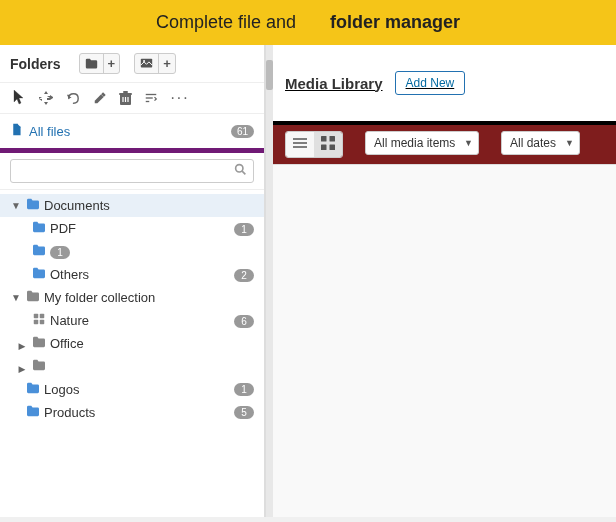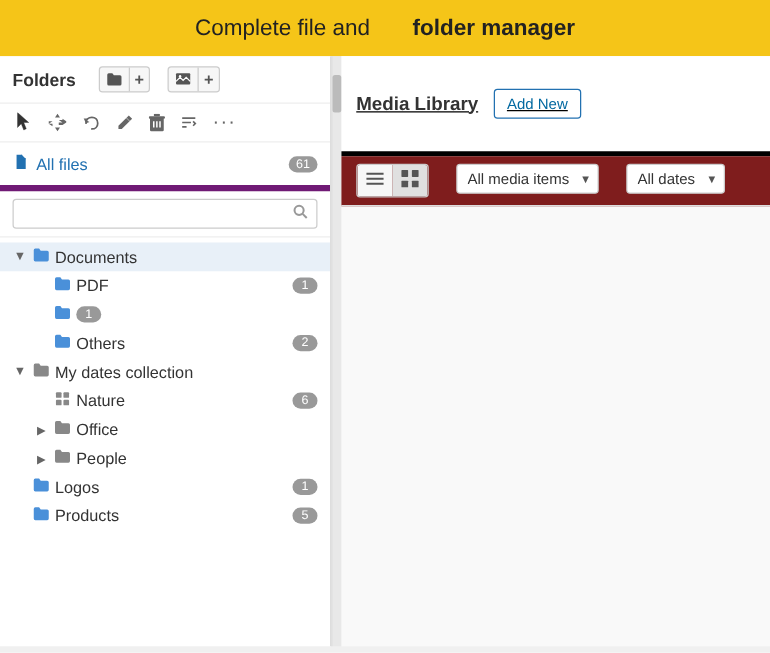--- a/index.html
+++ b/index.html
@@ -162,21 +162,21 @@
     .tree-item .badge {
       background: #999;
       color: #fff;
       border-radius: 10px;
       font-size: 10px;
       padding: 1px 6px;
       min-width: 20px;
       text-align: center;
     }
 
-    .tree-child { padding-left: 27px; }
+    .tree-child { padding-left: 16px; align-items: flex-end; }
 
     
     .right-panel {
       flex: 1;
       background: #f9f9f9;
       display: flex;
       flex-direction: column;
     }
 
     .media-header {
@@ -409,21 +409,21 @@
         <span class="badge">2</span>
       </div>
 
       <div class="tree-item">
         <span class="chevron" style="color:#666;">▼</span>
         <span class="folder-icon image-folder">
           <svg width="14" height="12" viewBox="0 0 16 14" fill="#888">
               <path d="M1 2.5A1.5 1.5 0 012.5 1H6l1.5 2H13.5A1.5 1.5 0 0115 4.5v7A1.5 1.5 0 0113.5 13h-11A1.5 1.5 0 011 11.5v-9z"></path>
             </svg>
         </span>
-        <span class="item-label">My dates collection</span>
+        <span class="item-label">My folder collection</span>
       </div>
 
       <div class="tree-item tree-child">
         <span class="chevron"></span>
         <span class="folder-icon" style="color:#888;">
           <svg width="14" height="12" viewBox="0 0 16 16" fill="#888">
               <rect x="1" y="1" width="6" height="6" rx="1"></rect>
               <rect x="9" y="1" width="6" height="6" rx="1"></rect>
               <rect x="1" y="9" width="6" height="6" rx="1"></rect>
               <rect x="9" y="9" width="6" height="6" rx="1"></rect>
@@ -443,21 +443,20 @@
         <span class="item-label">Office</span>
       </div>
 
       <div class="tree-item tree-child">
         <span class="chevron" style="color:#666;font-size:9px;">▶</span>
         <span class="folder-icon image-folder">
           <svg width="14" height="12" viewBox="0 0 16 14" fill="#888">
               <path d="M1 2.5A1.5 1.5 0 012.5 1H6l1.5 2H13.5A1.5 1.5 0 0115 4.5v7A1.5 1.5 0 0113.5 13h-11A1.5 1.5 0 011 11.5v-9z"></path>
             </svg>
         </span>
-        <span class="item-label">People</span>
       </div>
 
       <div class="tree-item">
         <span class="chevron"></span>
         <span class="folder-icon">
           <svg width="14" height="12" viewBox="0 0 16 14" fill="#4a90d9">
               <path d="M1 2.5A1.5 1.5 0 012.5 1H6l1.5 2H13.5A1.5 1.5 0 0115 4.5v7A1.5 1.5 0 0113.5 13h-11A1.5 1.5 0 011 11.5v-9z"></path>
             </svg>
         </span>
         <span class="item-label">Logos</span>

